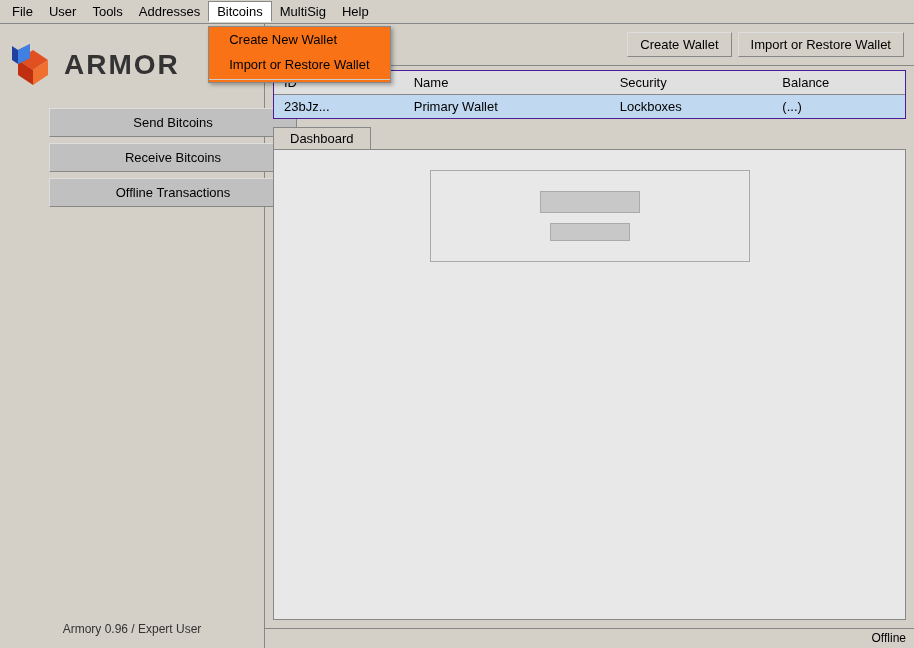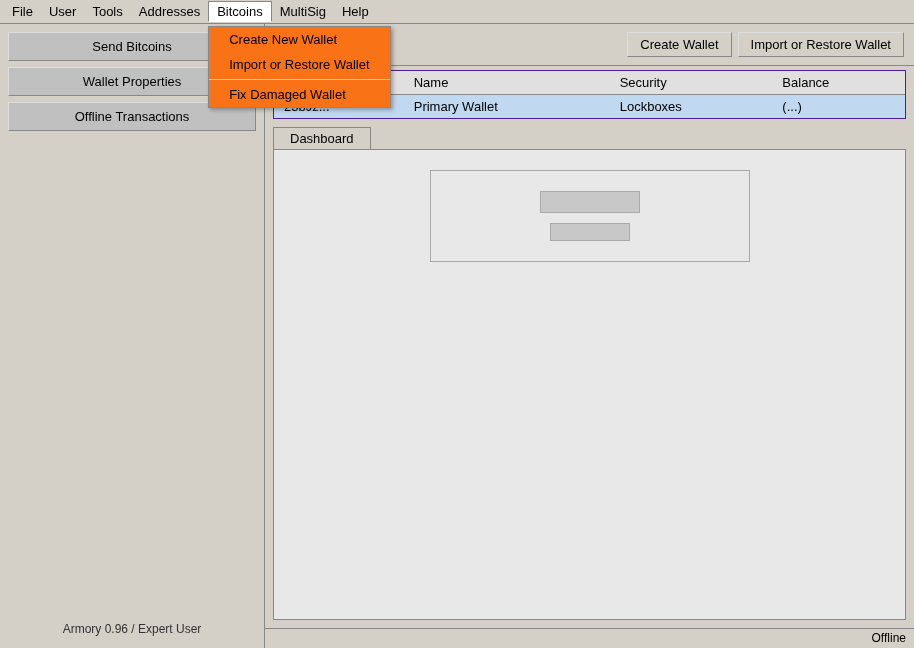--- a/index.html
+++ b/index.html
@@ -95,20 +95,21 @@
       background: #c0c0c0;
       border: 1px solid #888;
       border-top-color: #ddd;
       border-left-color: #ddd;
       padding: 6px 10px;
       text-align: center;
       cursor: pointer;
       font-size: 13px;
       display: block;
       width: 100%;
+      margin-left: 41px;
     }
     .sidebar-footer {
       margin-top: auto;
       text-align: center;
       font-size: 12px;
       color: #333;
       padding: 4px;
     }
 
     
@@ -236,33 +237,46 @@
   <span class="menubar-item">File</span>
   <span class="menubar-item">User</span>
   <span class="menubar-item">Tools</span>
   <span class="menubar-item">Addresses</span>
   <div class="dropdown-container">
     <span class="menubar-item active">Bitcoins</span>
     <div class="dropdown-menu">
       <div class="dropdown-item">Create New Wallet</div>
       <div class="dropdown-item">Import or Restore Wallet</div>
       <div class="dropdown-separator"></div>
-      <div class="dropdown-item">Fix Damaged Wallet</div>
     </div>
   </div>
   <span class="menubar-item">MultiSig</span>
   <span class="menubar-item">Help</span>
 </div>
 
 <div class="main-container">
 
   <div class="sidebar">
+    <div class="logo-area">
+
+      <svg class="logo-icon" viewBox="0 0 50 50" width="50" height="50">
+
+        <polygon points="10,20 25,10 40,20 25,30" fill="#e05020"></polygon>
+        <polygon points="10,20 25,30 25,45 10,35" fill="#c03010"></polygon>
+        <polygon points="40,20 25,30 25,45 40,35" fill="#f07030"></polygon>
+
+        <polygon points="10,10 22,4 22,18 10,24" fill="#3060c0"></polygon>
+        <polygon points="10,10 10,24 4,20 4,6" fill="#2040a0"></polygon>
+        <polygon points="22,4 22,18 10,24 10,10" fill="#4080e0"></polygon>
+      </svg>
+      <span class="logo-text">ARMOR</span>
+    </div>
 
     <button class="sidebar-btn">Send Bitcoins</button>
-    <button class="sidebar-btn">Wallet Properties</button>
+    <button class="sidebar-btn">Receive Bitcoins</button>
     <button class="sidebar-btn">Offline Transactions</button>
 
     <div class="sidebar-footer">Armory 0.96 / Expert User</div>
   </div>
 
   <div class="content-area">
 
     <div class="toolbar">
       <button class="toolbar-btn">Create Wallet</button>
       <button class="toolbar-btn">Import or Restore Wallet</button>

